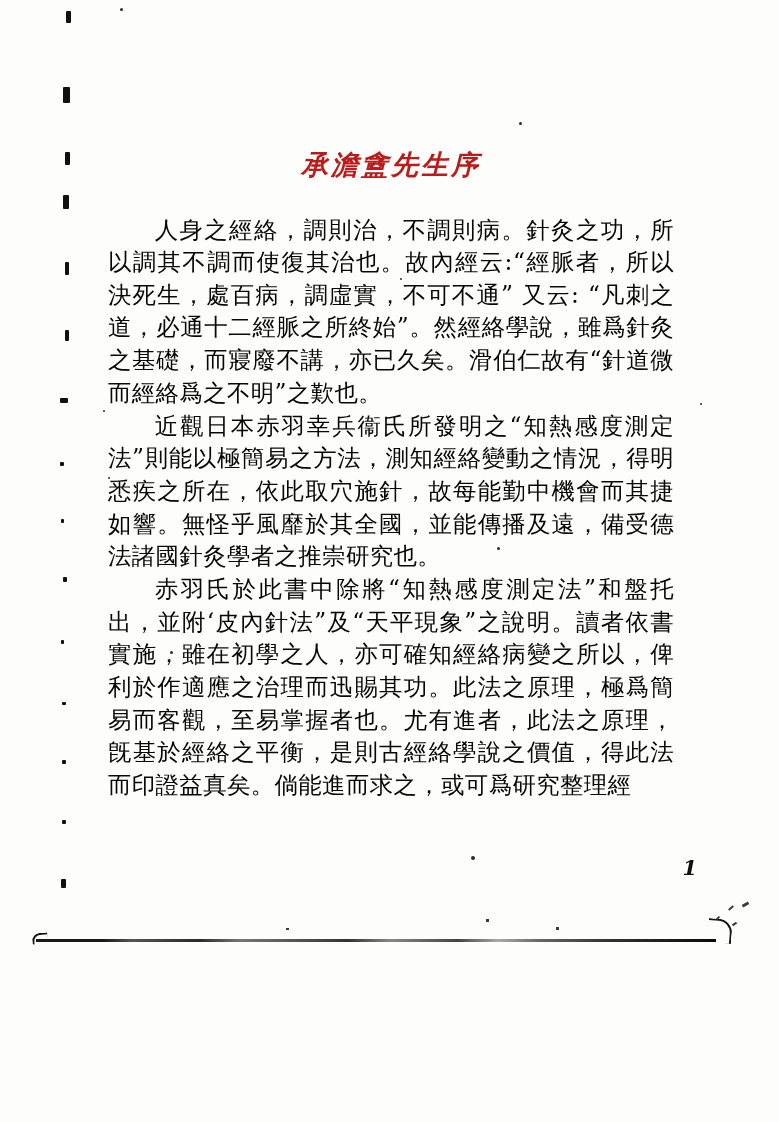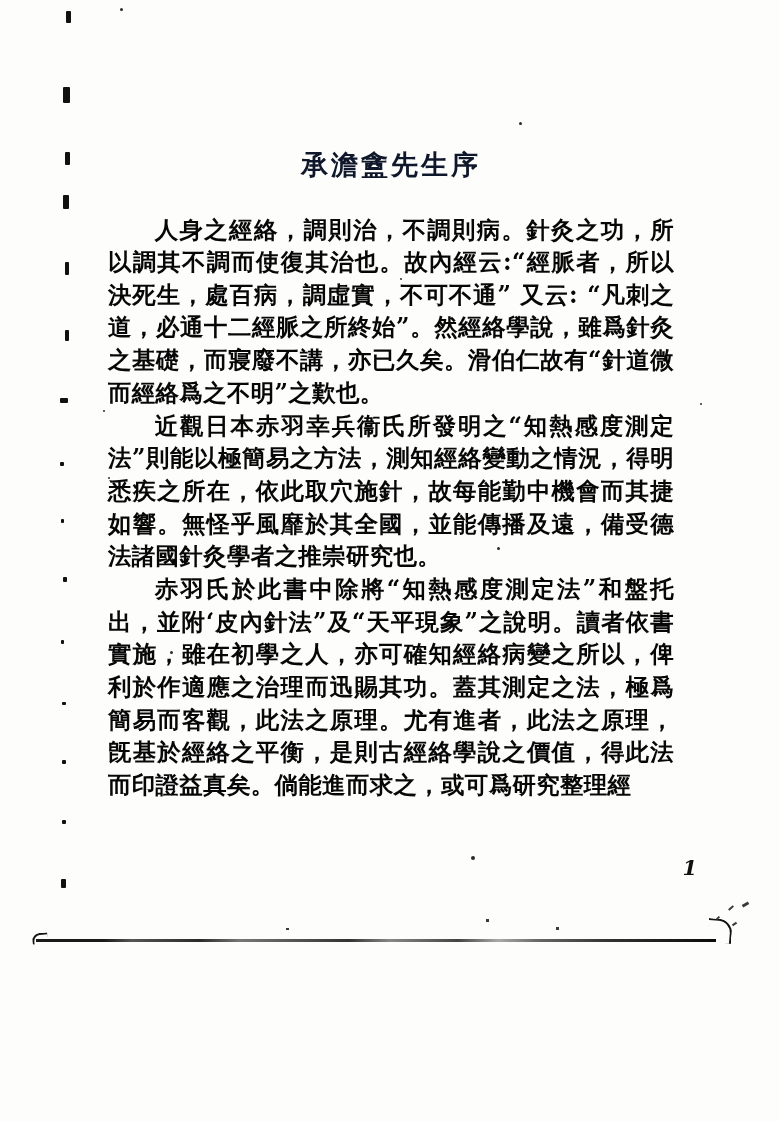--- a/index.html
+++ b/index.html
@@ -43,26 +43,27 @@
   }
 
   .doc-title {
     text-align: center;
     font-size: 27px;
     font-weight: 700;
     letter-spacing: 3px;
     line-height: 1.1;
     margin: 0 0 34px 0;
     font-family: "DejaVu Serif", "Liberation Serif", serif;
-    color: #0f172a;
+    color: #b91c1c;
+    font-style: italic;
   }
 
   .para {
     font-size: 23.4px;
-    font-weight: 700;
+    font-weight: 400;
     line-height: 32.6px;
     text-align: justify;
     text-align-last: left;
     text-indent: 2em;
     margin: 0 0 0.5px 0;
     letter-spacing: 0.4px;
     word-break: break-all;
     color: #070707;
   }
 
@@ -170,21 +171,21 @@
 
   <div class="content">
 
     <h1 class="doc-title">承澹盦先生序</h1>
 
     <p class="para">人身之經絡，調則治，不調則病。針灸之功，所以調其不調而使復其治也。故內經云:“經脈者，所以決死生，處百病，調虛實，不可不通” 又云: “凡刺之道，必通十二經脈之所終始”。然經絡學說，雖爲針灸之基礎，而寢廢不講，亦已久矣。滑伯仁故有“針道微而經絡爲之不明”之歎也。</p>
 
 
     <p class="para">近觀日本赤羽幸兵衞氏所發明之“知熱感度測定法”則能以極簡易之方法，測知經絡變動之情況，得明悉疾之所在，依此取穴施針，故每能勤中機會而其捷如響。無怪乎風靡於其全國，並能傳播及遠，備受德法諸國針灸學者之推崇研究也。</p>
 
-    <p class="para">赤羽氏於此書中除將“知熱感度測定法”和盤托出，並附‘皮內針法”及“天平現象”之說明。讀者依書實施，雖在初學之人，亦可確知經絡病變之所以，俾利於作適應之治理而迅賜其功。蓋其測定之法，極爲簡易而客觀，此法之原理。尤有進者，此法之原理，旣基於經絡之平衡，是則古經絡學說之價值，得此法而印證益真矣。倘能進而求之，或可爲研究整理經</p>
+    <p class="para">赤羽氏於此書中除將“知熱感度測定法”和盤托出，並附‘皮內針法”及“天平現象”之說明。讀者依書實施，雖在初學之人，亦可確知經絡病變之所以，俾利於作適應之治理而迅賜其功。此法之原理，極爲簡易而客觀，至易掌握者也。尤有進者，此法之原理，旣基於經絡之平衡，是則古經絡學說之價值，得此法而印證益真矣。倘能進而求之，或可爲研究整理經</p>
 
   </div>
 
   <div class="folio">1</div>
 
   <div class="scan-edge">
     <span class="hook-left"></span>
     <span class="line"></span>
     <span class="hook-right"></span>
     <span class="wisp" style="left:692px; top:-18px; width:6px; height:2px; transform:rotate(-40deg);"></span>

